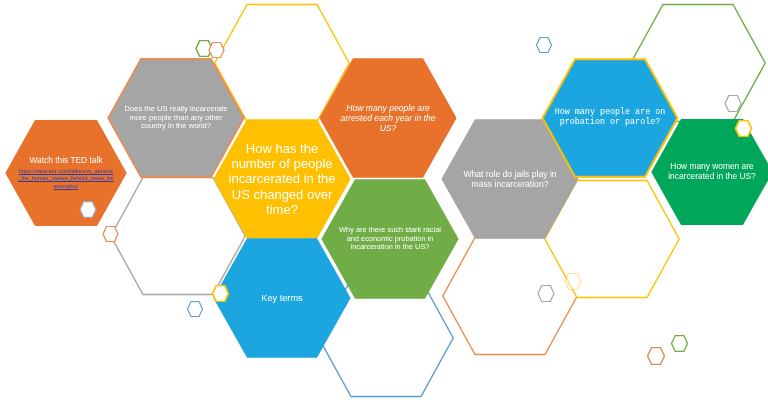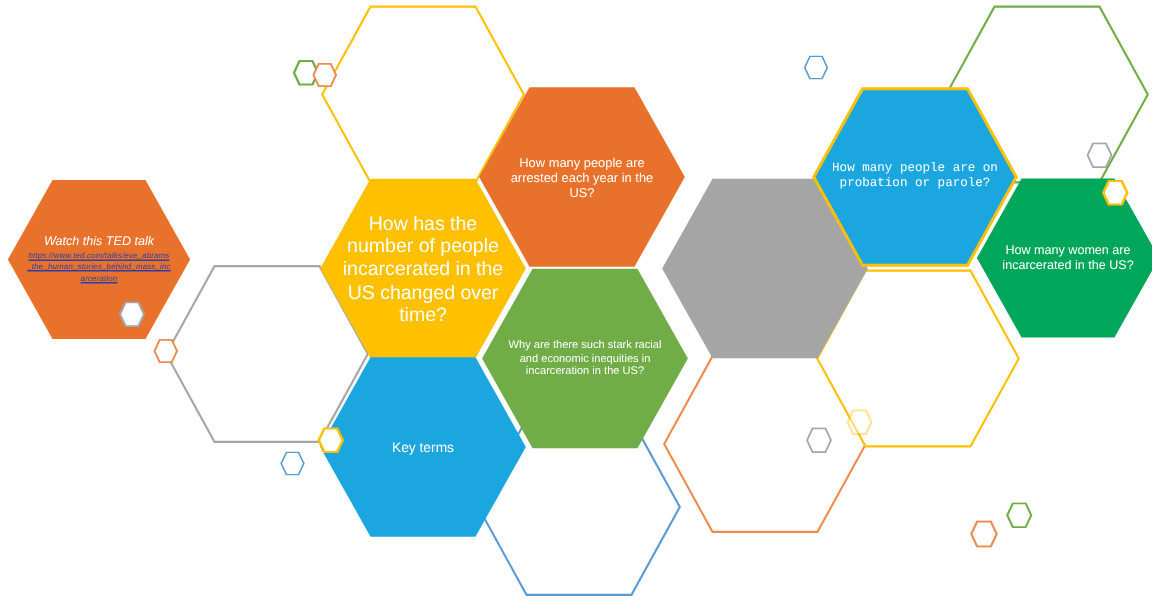--- a/index.html
+++ b/index.html
@@ -32,21 +32,21 @@
     width: 100%;
     word-wrap: break-word;
   }
   .hex svg.shape {
     position: absolute;
     left: 0; top: 0;
     width: 100%; height: 100%;
     z-index: 0;
   }
   .hex .label { position: relative; z-index: 2; }
-  .linkbox { position: relative; z-index: 2; width: 100%; font-style: italic; }
+  .linkbox { position: relative; z-index: 2; width: 100%; }
   .linkbox .title { display:block; }
   .linkbox .url {
     display: block;
     color: #2b3fa8;
     text-decoration: underline;
     font-size: 5.3px;
     line-height: 1.42;
     letter-spacing: 0.1px;
     word-break: break-all;
     margin-top: 2px;
@@ -108,46 +108,53 @@
   <div class="hex" style="left:4px; top:119px; width:124px; height:108px; font-size:8.4px;">
     <svg class="shape" viewBox="0 0 100 100" preserveAspectRatio="none">
       <polygon points="25,1 75,1 99,50 75,99 25,99 1,50" fill="#E8722C"></polygon>
     </svg>
     <span class="linkbox">
       <span class="title">Watch this TED talk</span>
       <a class="url" href="#">https://www.ted.com/talks/eve_abrams_the_human_stories_behind_mass_incarceration</a>
     </span>
   </div>
 
+  <div class="hex" style="left:106px; top:57px; width:140px; height:122px; font-size:7.6px;">
+    <svg class="shape" viewBox="0 0 100 100" preserveAspectRatio="none">
+      <polygon points="25,1.5 75,1.5 98.5,50 75,98.5 25,98.5 1.5,50" fill="#A5A5A5" stroke="#ED8B4F" stroke-width="1.6" vector-effect="non-scaling-stroke"></polygon>
+    </svg>
+    <span class="label">Does the US really incarcerate  more people than any other country in the world?</span>
+  </div>
 
   <div class="hex" style="left:212px; top:118px; width:140px; height:122px; font-size:13px;">
     <svg class="shape" viewBox="0 0 100 100" preserveAspectRatio="none">
       <polygon points="25,1 75,1 99,50 75,99 25,99 1,50" fill="#FFC000"></polygon>
     </svg>
     <span class="label">How has the number of people incarcerated in the US changed over time?</span>
   </div>
 
-  <div class="hex" style="left:318px; top:57px; width:140px; height:122px; font-size:8.6px;">
+  <div class="hex" style="left:318px; top:57px; width:140px; height:122px; font-size:8.6px;font-style:italic;">
     <svg class="shape" viewBox="0 0 100 100" preserveAspectRatio="none">
       <polygon points="25,1 75,1 99,50 75,99 25,99 1,50" fill="#E8722C"></polygon>
     </svg>
     <span class="label">How many people are arrested each year in the US?</span>
   </div>
 
   <div class="hex" style="left:440px; top:118px; width:140px; height:122px; font-size:8.6px;">
     <svg class="shape" viewBox="0 0 100 100" preserveAspectRatio="none">
       <polygon points="25,1 75,1 99,50 75,99 25,99 1,50" fill="#A5A5A5"></polygon>
     </svg>
+    <span class="label">What role do jails play in mass incarceration?</span>
   </div>
 
   <div class="hex" style="left:320px; top:178px; width:140px; height:122px; font-size:7.4px;">
     <svg class="shape" viewBox="0 0 100 100" preserveAspectRatio="none">
       <polygon points="25,1 75,1 99,50 75,99 25,99 1,50" fill="#70AD47"></polygon>
     </svg>
-    <span class="label">Why are there such stark racial and economic inequities in incarceration in the US?</span>
+    <span class="label">Why are there such stark racial and economic probation in incarceration in the US?</span>
   </div>
 
   <div class="hex" style="left:212px; top:237px; width:140px; height:122px; font-size:9.2px;justify-content:flex-end;">
     <svg class="shape" viewBox="0 0 100 100" preserveAspectRatio="none">
       <polygon points="25,1 75,1 99,50 75,99 25,99 1,50" fill="#1CA6E0"></polygon>
     </svg>
     <span class="label">Key terms</span>
   </div>
 
   <div class="hex" style="left:540px; top:57px; width:140px; height:122px; font-size:8.4px;font-family:Liberation Mono, monospace;">

